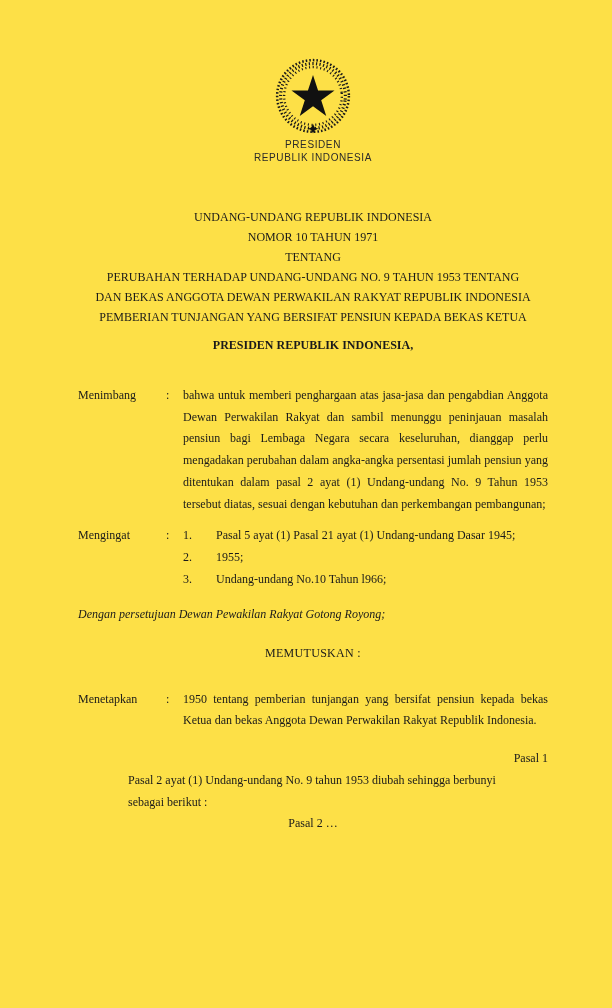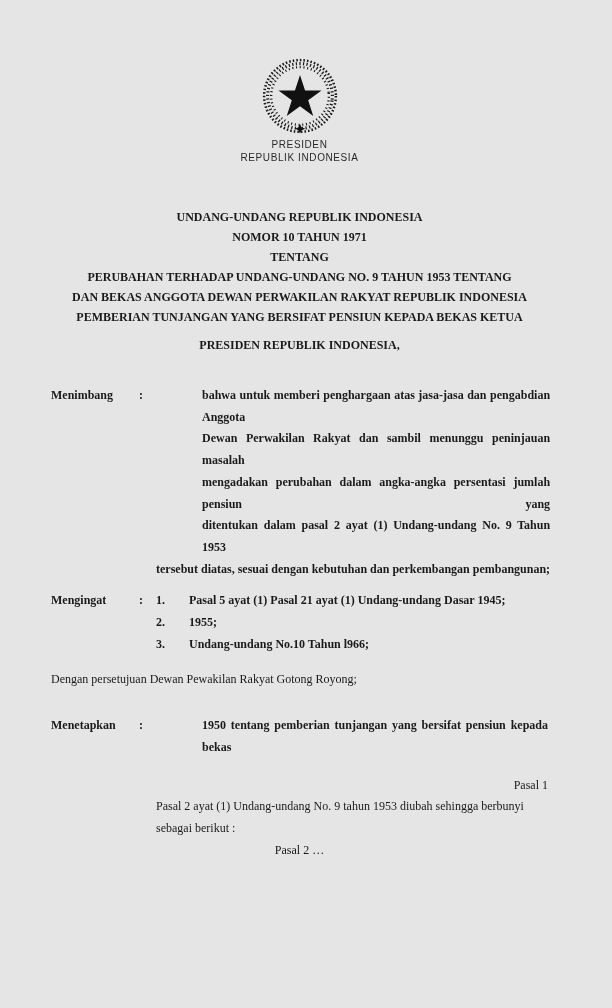--- a/index.html
+++ b/index.html
@@ -1,52 +1,52 @@
 <!DOCTYPE html>
 <html><head>
 <meta charset="utf-8">
 <style>
   html, body { margin: 0; padding: 0; background: #ffffff; }
   .page {
     position: relative;
     width: 612px;
     height: 1008px;
-    background: #e5e5e5;
+    background: #fde047;
     color: #1a1a1a;
     font-family: "Liberation Serif", "DejaVu Serif", serif;
     font-size: 12px;
     box-sizing: border-box;
-    padding: 0 64px 0 51px;
+    padding: 0 64px 0 78px;
     overflow: hidden;
   }
   .letterhead { text-align: center; padding-top: 57px; }
   .emblem { width: 80px; height: 78px; display: block; margin: 0 auto; }
   .lh-line {
     font-family: "Liberation Sans", "DejaVu Sans", sans-serif;
     font-size: 10px;
     line-height: 13px;
     letter-spacing: 0.6px;
     color: #2a2a2a;
   }
   .lh-1 { margin-top: 3px; }
-  .title-block { margin-top: 43px; text-align: center; font-weight: bold; line-height: 20px; }
+  .title-block { margin-top: 43px; text-align: center; font-weight: normal; line-height: 20px; }
   .t-line { white-space: nowrap; }
   .salutation { margin-top: 8px; text-align: center; font-weight: bold; line-height: 21px; }
-  .clause { display: grid; grid-template-columns: 88px 17px 1fr; line-height: 21.7px; font-weight: bold; }
+  .clause { display: grid; grid-template-columns: 88px 17px 1fr; line-height: 21.7px; }
   .menimbang { margin-top: 29px; }
   .mengingat { margin-top: 10px; }
   .menetapkan { margin-top: 24px; }
   .c-label, .c-colon { line-height: 21.7px; }
-  .jline { text-align: justify; text-align-last: justify; margin-left: 46px; }
+  .jline { text-align: justify; text-align-last: justify; }
   .nline { white-space: nowrap; }
   .num-row { display: grid; grid-template-columns: 33px 1fr; }
-  .agreement { margin-top: 14px; line-height: 21.7px; }
+  .agreement { margin-top: 14px; line-height: 21.7px; font-style: italic; }
   .memutuskan { margin-top: 17px; text-align: center; line-height: 21.7px; letter-spacing: 0.3px; }
   .pasal-heading { margin-top: 16px; text-align: right; line-height: 21.7px; }
-  .pasal-body { margin-left: 105px; line-height: 21.7px; }
+  .pasal-body { margin-left: 50px; line-height: 21.7px; }
   .catchword { text-align: center; line-height: 21.7px; }
 </style>
 </head>
 <body>
 
 <div class="page">
 
   <div class="letterhead">
     <svg class="emblem" viewBox="0 0 100 100" aria-hidden="true">
       <g fill="none" stroke="#1a1a1a">
@@ -71,20 +71,21 @@
   </div>
 
   <div class="salutation">PRESIDEN REPUBLIK INDONESIA,</div>
 
   <div class="clause menimbang">
     <div class="c-label">Menimbang</div>
     <div class="c-colon">:</div>
     <div class="c-body">
       <div class="jline">bahwa untuk memberi penghargaan atas jasa-jasa dan pengabdian Anggota</div>
       <div class="jline">Dewan Perwakilan Rakyat dan sambil menunggu peninjauan masalah</div>
+      <div class="jline">pensiun bagi Lembaga Negara secara keseluruhan, dianggap perlu</div>
       <div class="jline">mengadakan perubahan dalam angka-angka persentasi jumlah pensiun yang</div>
       <div class="jline">ditentukan dalam pasal 2 ayat (1) Undang-undang No. 9 Tahun 1953</div>
       <div class="nline">tersebut diatas, sesuai dengan kebutuhan dan perkembangan pembangunan;</div>
     </div>
   </div>
 
   <div class="clause mengingat">
     <div class="c-label">Mengingat</div>
     <div class="c-colon">:</div>
     <div class="c-body">
@@ -104,26 +105,28 @@
         <div class="num">3.</div>
         <div>
           <div class="nline">Undang-undang No.10 Tahun l966;</div>
         </div>
       </div>
     </div>
   </div>
 
   <div class="agreement">Dengan persetujuan Dewan Pewakilan Rakyat Gotong Royong;</div>
 
+  <div class="memutuskan">MEMUTUSKAN :</div>
 
   <div class="clause menetapkan">
     <div class="c-label">Menetapkan</div>
     <div class="c-colon">:</div>
     <div class="c-body">
       <div class="jline">1950 tentang pemberian tunjangan yang bersifat pensiun kepada bekas</div>
+      <div class="nline">Ketua dan bekas Anggota Dewan Perwakilan Rakyat Republik Indonesia.</div>
     </div>
   </div>
 
   <div class="pasal-heading">Pasal 1</div>
 
   <div class="pasal-body">
     <div class="nline">Pasal 2 ayat (1) Undang-undang No. 9 tahun 1953 diubah sehingga berbunyi</div>
     <div class="nline">sebagai berikut :</div>
   </div>
 

